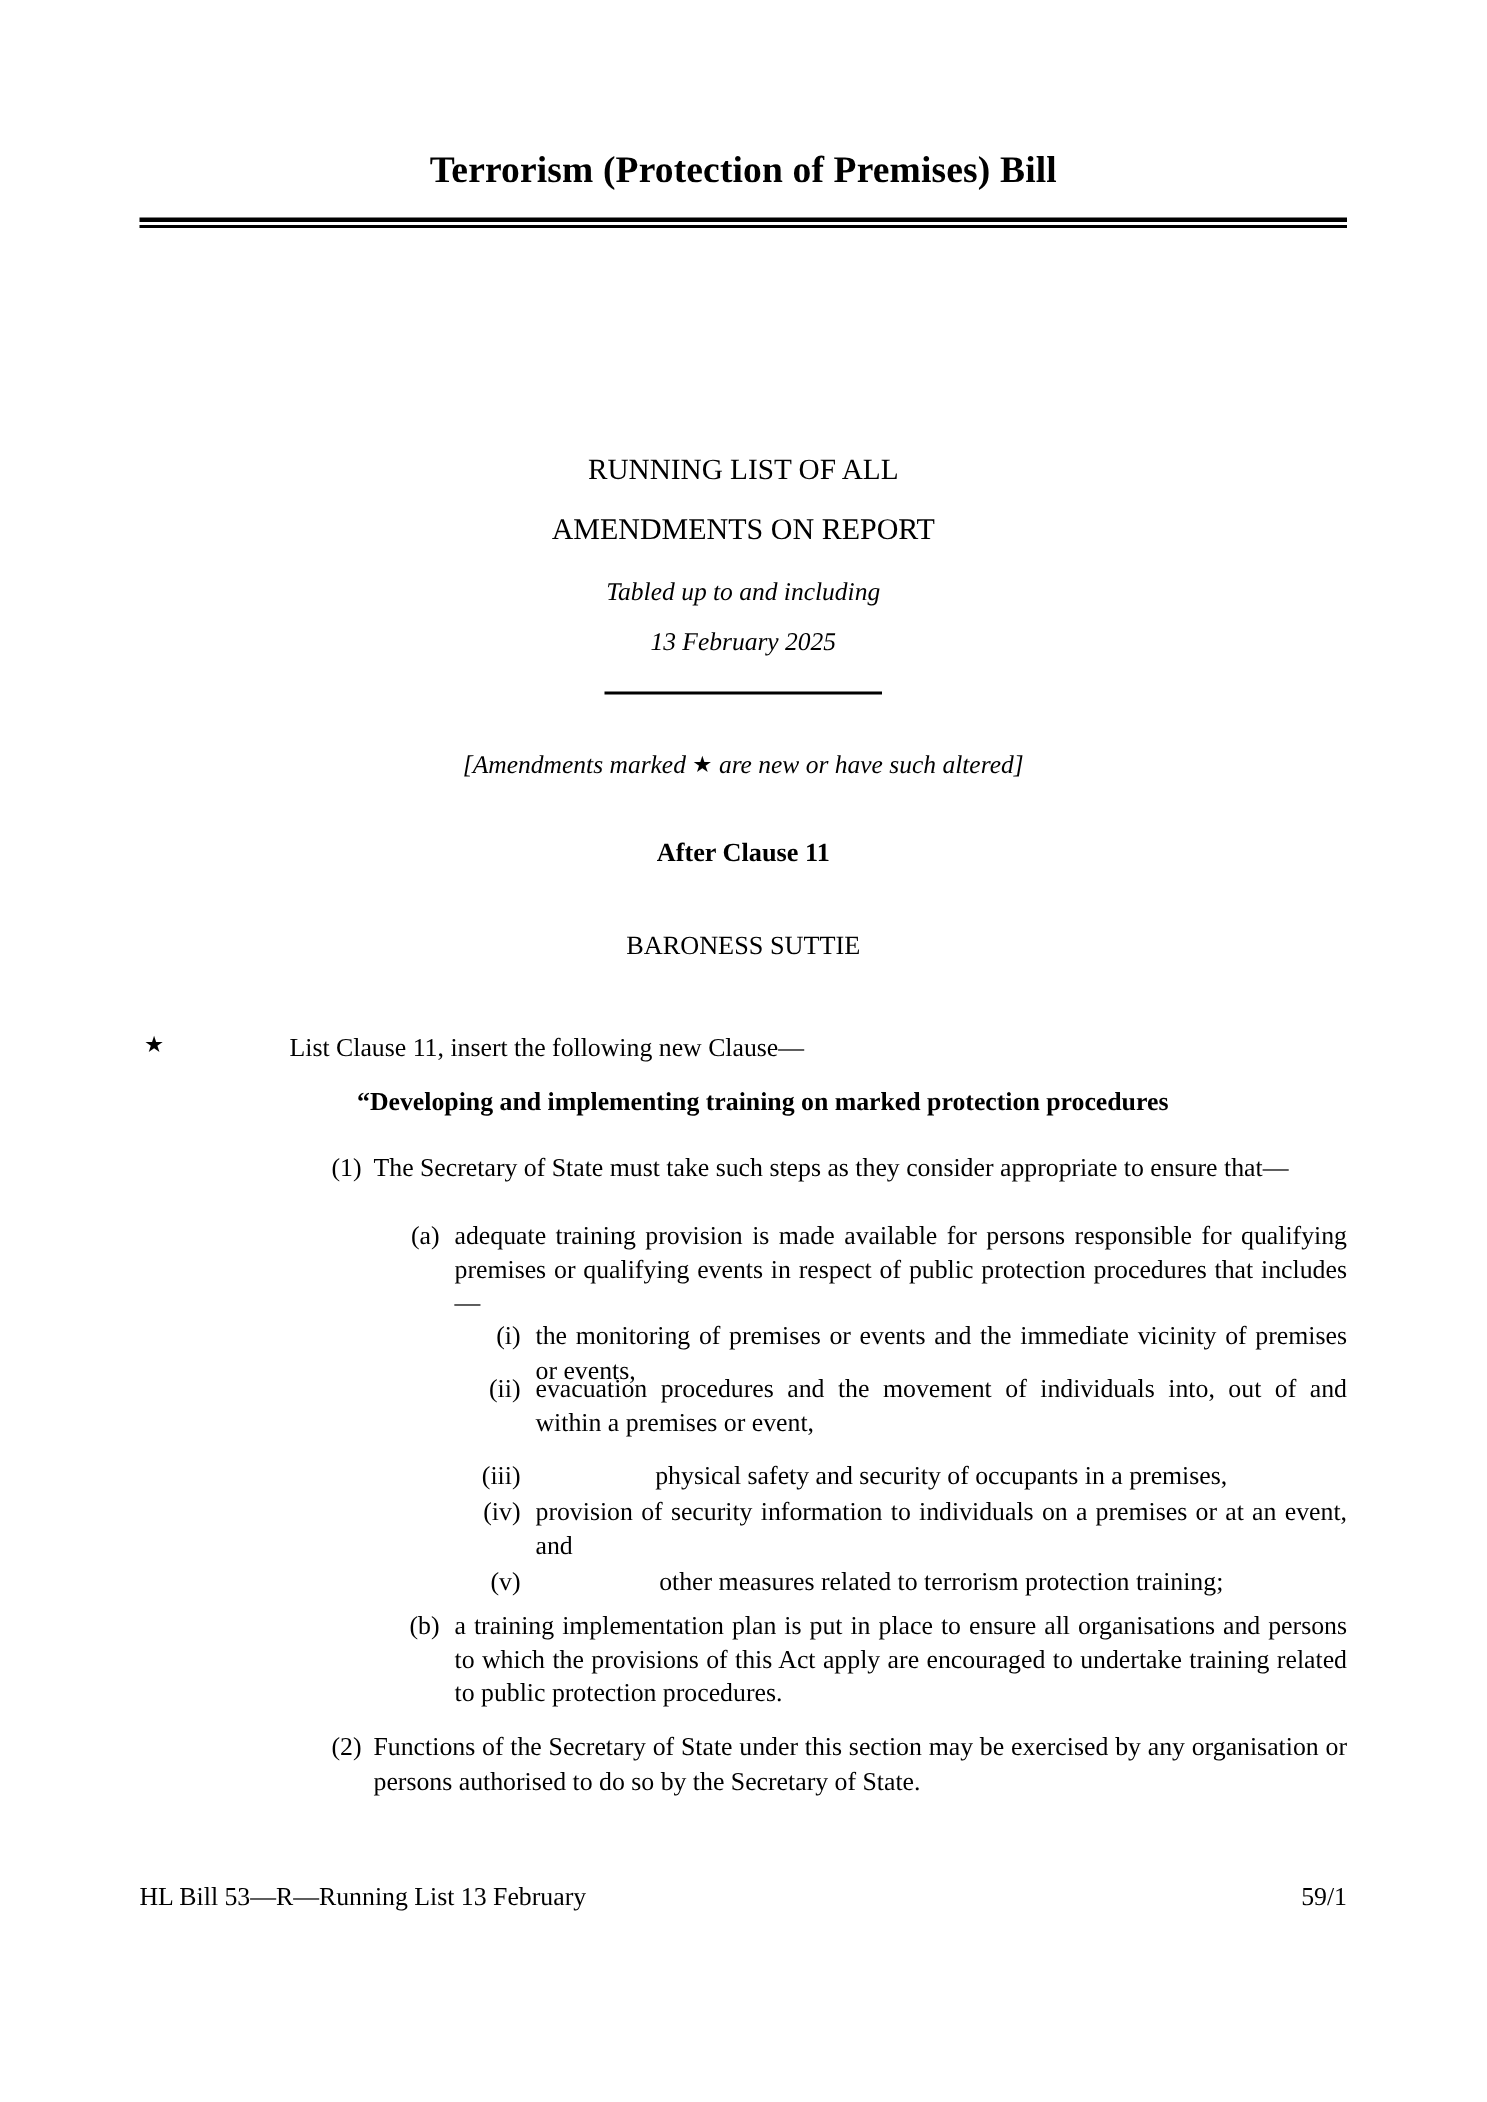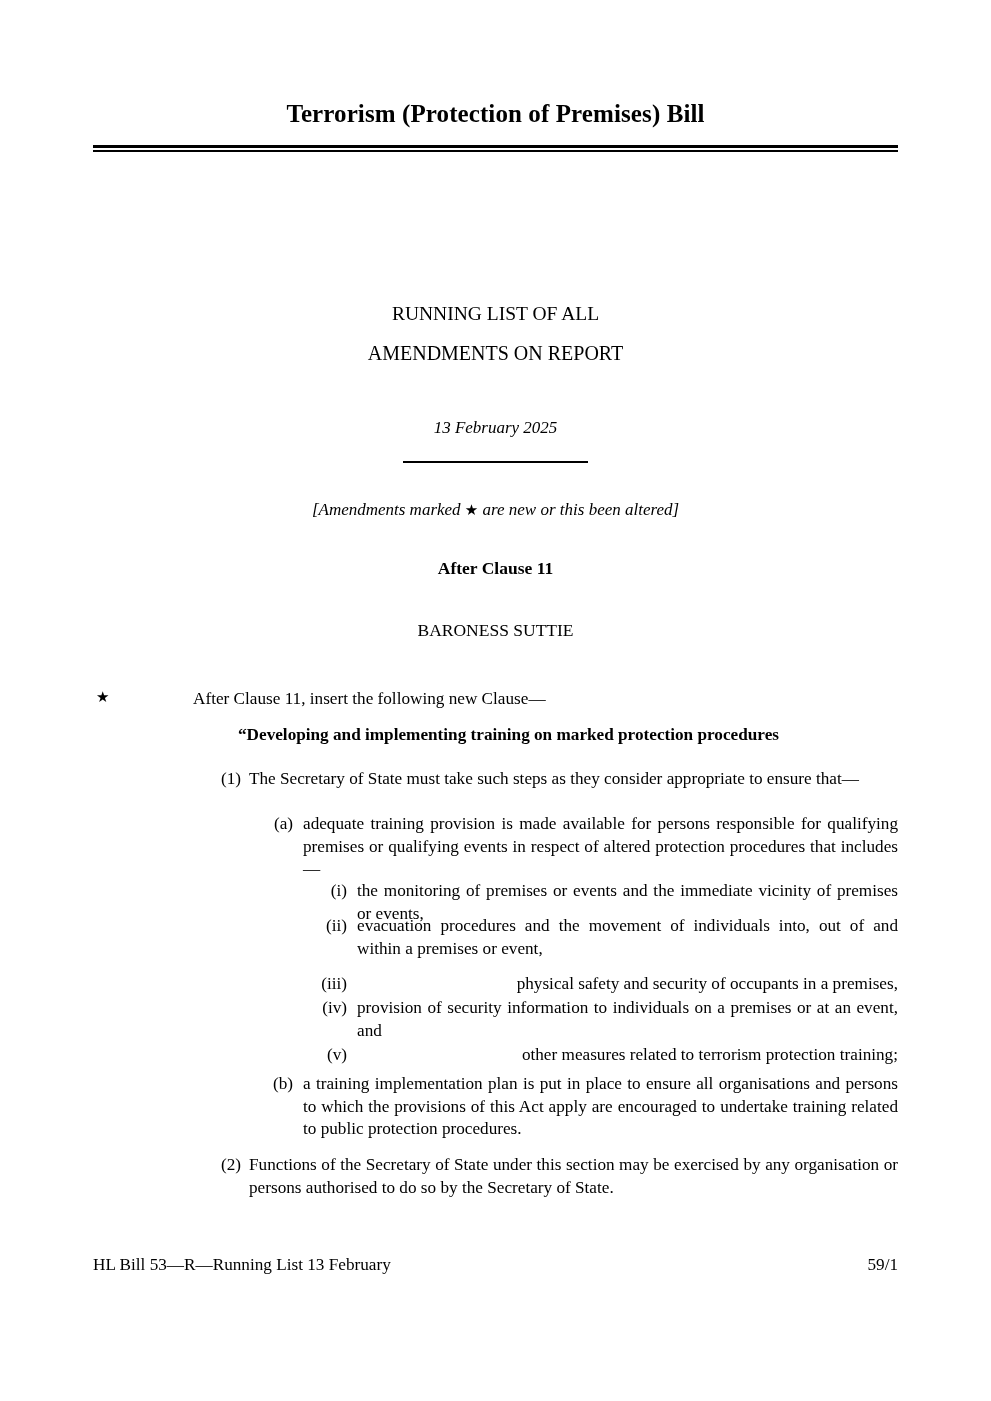--- a/index.html
+++ b/index.html
@@ -142,21 +142,21 @@
     line-height: 1.32;
   }
   .item .text {
     display: block;
     text-align: justify;
     text-justify: inter-word;
     font-size: 17.2px;
     line-height: 1.32;
     hyphens: none;
   }
-  .item .text.nojust { text-align: right; }
+  .item .text.nojust { text-align: center; }
 
   
   .lvl1 { left: 205px; width: 693px; }
   .lvl1 .marker { left: -0px; width: 36px; }
   .lvl1 .text   { margin-left: 44px; }
 
   
   .lvl2 { left: 255px; width: 643px; }
   .lvl2 .marker { left: 0px; width: 38px; }
   .lvl2 .text   { margin-left: 48px; }
@@ -186,45 +186,46 @@
   <div class="doc-title">Terrorism (Protection of Premises) Bill</div>
 
   <div class="rule-double">
     <div class="thick"></div>
     <div class="gap"></div>
     <div class="thin"></div>
   </div>
 
   <div class="center-block running-1">RUNNING LIST OF ALL</div>
   <div class="center-block running-2">AMENDMENTS ON REPORT</div>
+  <div class="center-block tabled">Tabled up to and including</div>
   <div class="center-block tabled-date">13 February 2025</div>
 
   <div class="short-rule"></div>
 
-  <div class="center-block marked-note"><span>[Amendments marked </span><span class="star">★</span><span> are new or this been altered]</span></div>
+  <div class="center-block marked-note"><span>[Amendments marked </span><span class="star">★</span><span> are new or have such altered]</span></div>
 
   <div class="center-block after-clause-head">After Clause 11</div>
   <div class="center-block sponsor-1">BARONESS SUTTIE</div>
 
   <div class="amendment">
 
     <div class="star-marker">★</div>
 
-    <div class="insert-line">After Clause 11, insert the following new Clause—</div>
+    <div class="insert-line">List Clause 11, insert the following new Clause—</div>
 
     <div class="clause-heading">“Developing and implementing training on marked protection procedures</div>
 
     <div class="item lvl1" style="top:80px;">
       <span class="marker">(1)</span>
       <span class="text">The Secretary of State must take such steps as they consider appropriate to ensure that—</span>
     </div>
 
     <div class="item lvl2" style="top:125px;">
       <span class="marker">(a)</span>
-      <span class="text">adequate training provision is made available for persons responsible for qualifying premises or qualifying events in respect of altered protection procedures that includes—</span>
+      <span class="text">adequate training provision is made available for persons responsible for qualifying premises or qualifying events in respect of public protection procedures that includes—</span>
     </div>
 
     <div class="item lvl3" style="top:192px;">
       <span class="marker">(i)</span>
       <span class="text">the monitoring of premises or events and the immediate vicinity of premises or events,</span>
     </div>
 
     <div class="item lvl3" style="top:227px;">
       <span class="marker">(ii)</span>
       <span class="text">evacuation procedures and the movement of individuals into, out of and within a premises or event,</span>

